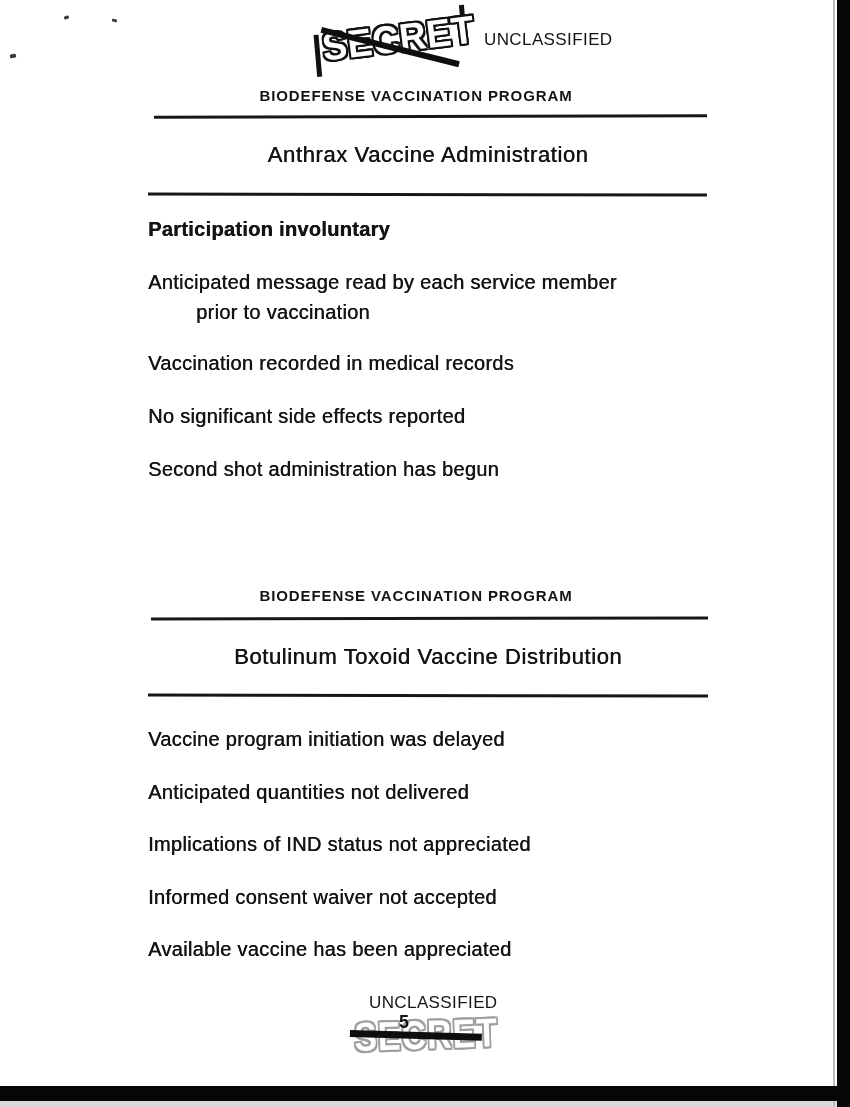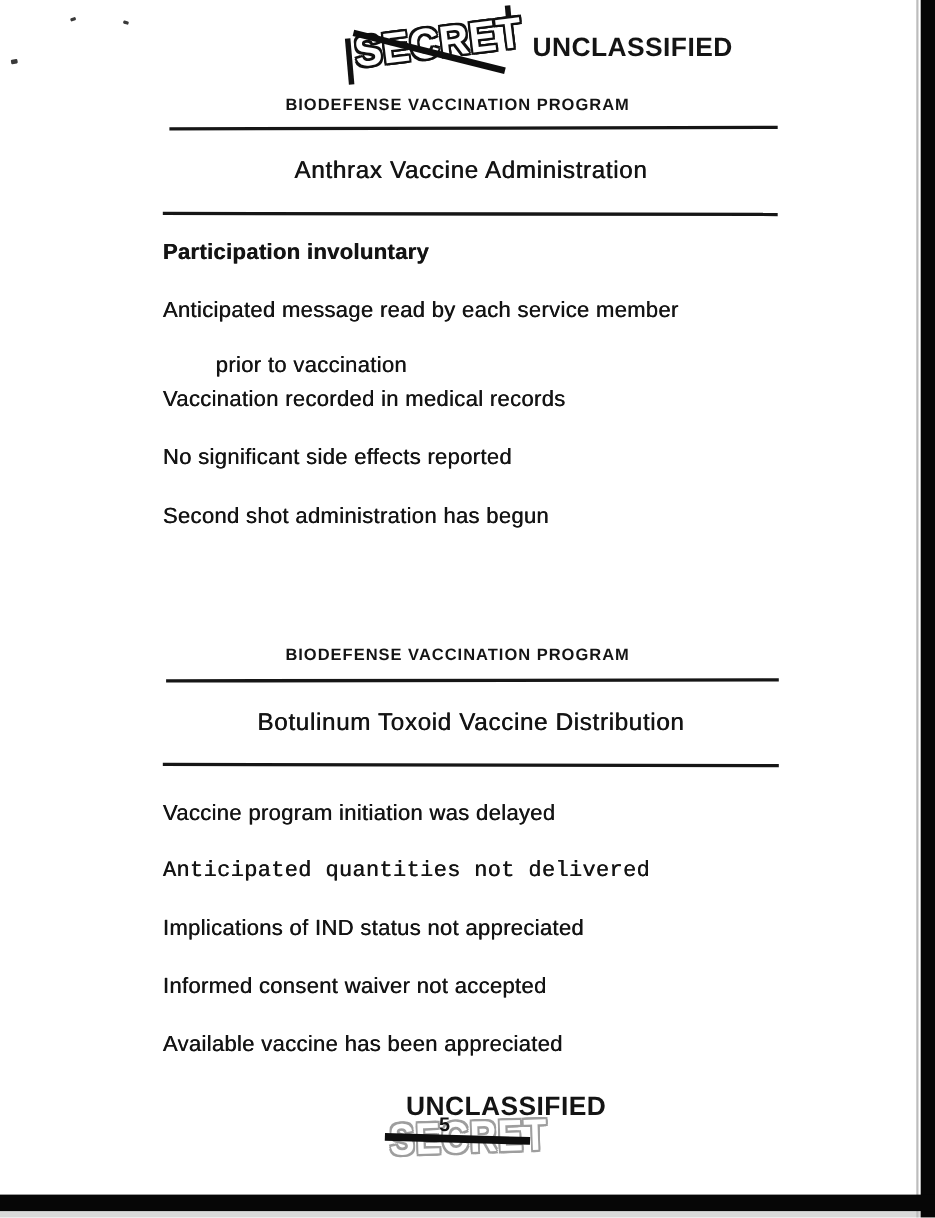--- a/index.html
+++ b/index.html
@@ -15,21 +15,21 @@
   
   .body-text {
     position: absolute;
     left: 148px;
     font-size: 20px;
     letter-spacing: 0.3px;
     line-height: 30px;
     text-shadow: 0.4px 0 0 #141414;
     white-space: nowrap;
   }
-  .cont-line { margin-left: 48px; margin-top: 20px; }
+  .cont-line { margin-left: 48px; }
   .program-header {
     position: absolute;
     left: 136px;
     width: 560px;
     text-align: center;
     font-size: 15px;
     font-weight: 700;
     letter-spacing: 0.9px;
     white-space: nowrap;
   }
@@ -43,22 +43,22 @@
     text-shadow: 0.5px 0 0 #141414;
     white-space: nowrap;
   }
   .rule {
     position: absolute;
     height: 3px;
     background: #161616;
   }
   .classification {
     position: absolute;
-    font-size: 24px;
-    font-weight: 700;
+    font-size: 17px;
+    font-weight: 400;
     letter-spacing: 0.4px;
     white-space: nowrap;
   }
   
   .stamp-top {
     position: absolute;
     left: 323px;
     top: 17px;
     width: 150px;
     height: 62px;
@@ -199,21 +199,21 @@
   <div class="program-header" style="top:587px;">BIODEFENSE VACCINATION PROGRAM</div>
   <div class="rule" style="left:151px; top:617px; width:557px; transform:rotate(-0.1deg);"></div>
 
   <div class="section-title" style="top:644px;">Botulinum Toxoid Vaccine Distribution</div>
   <div class="rule" style="left:148px; top:694px; width:560px; transform:rotate(0.12deg);"></div>
 
   <div class="body-text" style="top:724px;">
     <div>Vaccine program initiation was delayed</div>
   </div>
 
-  <div class="body-text" style="top:777px;font-family:Liberation Mono, monospace;">
+  <div class="body-text" style="top:777px;">
     <div>Anticipated quantities not delivered</div>
   </div>
 
   <div class="body-text" style="top:829px;">
     <div>Implications of IND status not appreciated</div>
   </div>
 
   <div class="body-text" style="top:882px;">
     <div>Informed consent waiver not accepted</div>
   </div>

